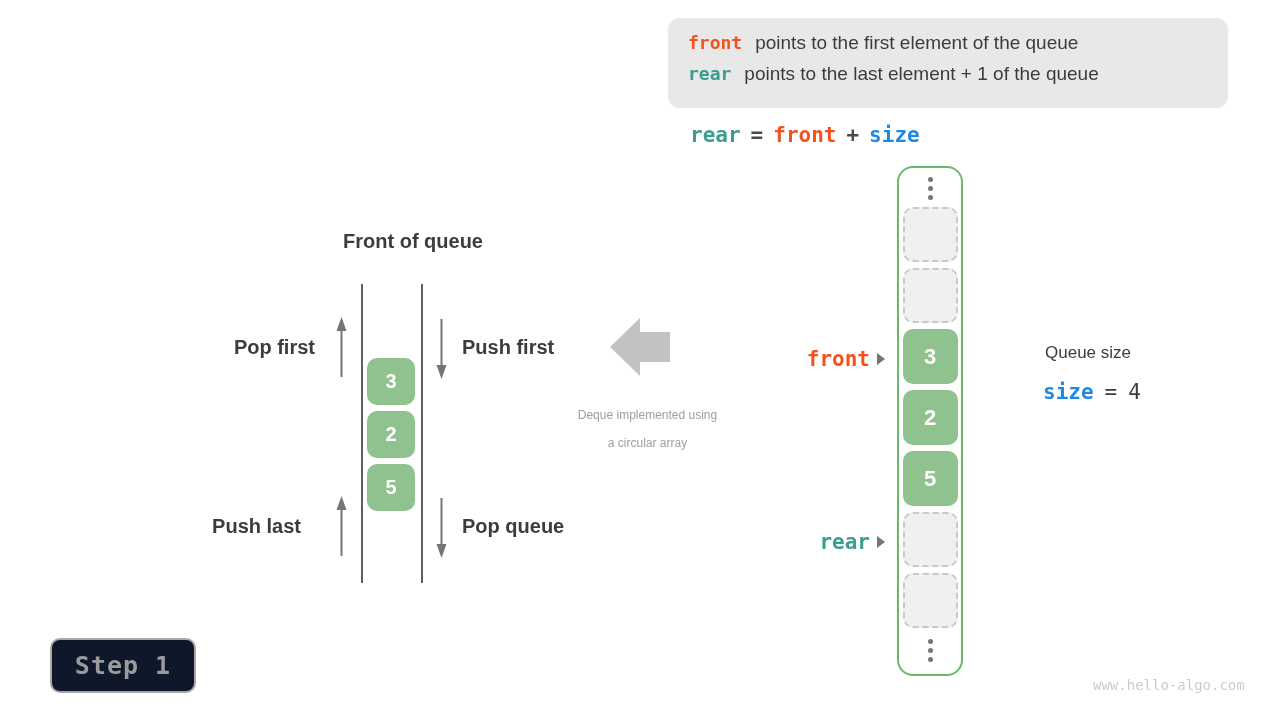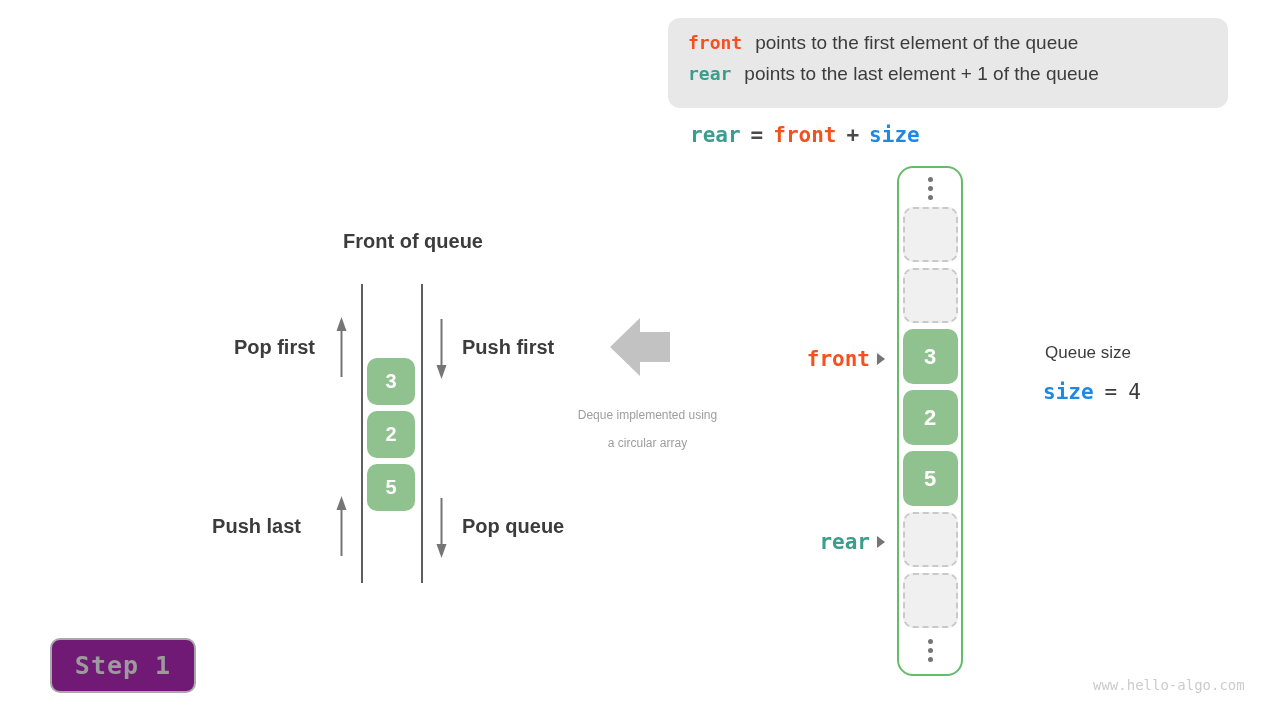--- a/index.html
+++ b/index.html
@@ -105,21 +105,21 @@
   .size-row {
     position:absolute; left:1028px; top:380px; display:flex; gap:11px; align-items:center;
     font-family:"DejaVu Sans Mono", monospace; font-size:21px; color:var(--dark-text);
   }
   .size-var { color:var(--blue); font-weight:bold; }
   .size-val { font-weight:500; }
 
   
   .step-badge {
     position:absolute; left:35px; top:638px; width:146px; height:55px;
-    border:2px solid var(--badge-border); border-radius:10px; background:#701a75;
+    border:2px solid var(--badge-border); border-radius:10px; background:#0f172a;
     display:flex; align-items:center; justify-content:center;
     font-family:"DejaVu Sans Mono", monospace; font-weight:bold; font-size:25px;
     color:var(--badge-text); letter-spacing:1px;
   }
 
   .watermark {
     position:absolute; left:1078px; top:677px;
     font-family:"DejaVu Sans Mono", monospace; font-size:14px; color:var(--watermark);
   }
 </style>

